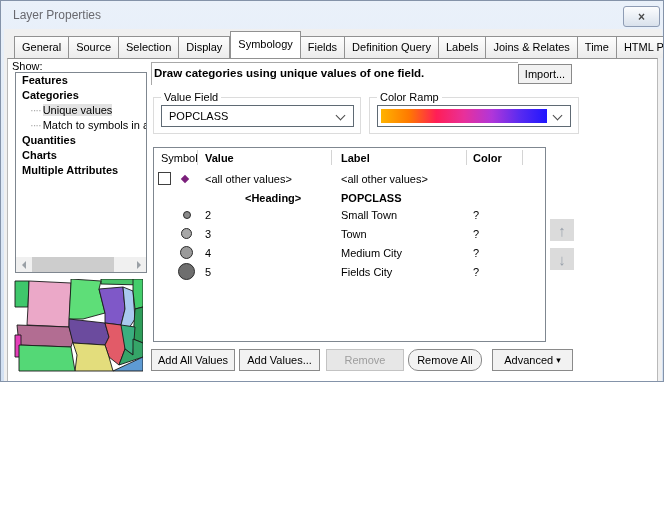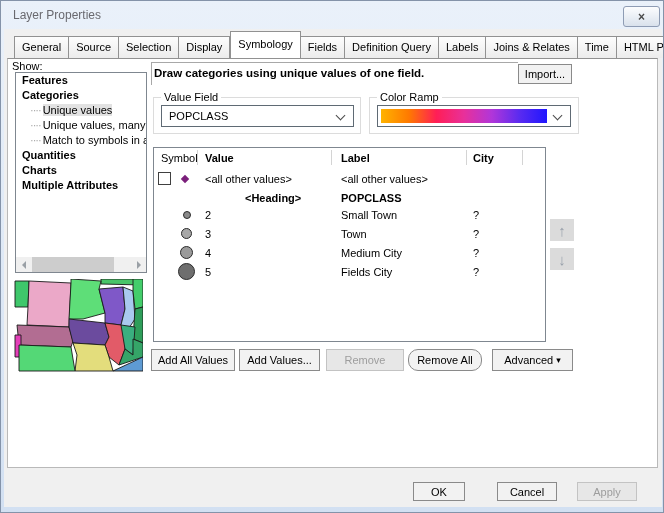--- a/index.html
+++ b/index.html
@@ -1,19 +1,19 @@
 <!DOCTYPE html>
 <html><head>
 <meta charset="utf-8">
 <style>
   * { margin:0; padding:0; box-sizing:border-box; }
   html,body { width:664px; height:513px; }
   body { font-family:"Liberation Sans", sans-serif; font-size:11px; color:#000; }
 
-  .dialog { position:relative; width:664px; height:513px;
+  .dialog { position:relative; width:664px; height:382px;
     background:linear-gradient(#eaf1fa,#d2e0f2);
     border:1px solid #8493a9; overflow:hidden; }
 
   .titlebar { position:absolute; left:0; top:0; width:100%; height:28px; }
   .title-text { position:absolute; left:12px; top:7px; font-size:12px; color:#69696f; }
   .close-btn { position:absolute; left:622px; top:5px; width:37px; height:21px;
     border:1px solid #8e9cb4; border-radius:3px;
     background:linear-gradient(#fcfdfe,#d9e1ec);
     display:flex; align-items:center; justify-content:center;
     color:#4a4a4a; font-weight:bold; font-size:12px; cursor:default; }
@@ -129,21 +129,20 @@
     <div class="tab">Joins &amp; Relates</div>
     <div class="tab">Time</div>
     <div class="tab">HTML Popup</div>
   </div>
 
   <div class="show-label txt">Show:</div>
   <div class="show-list">
     <div class="tree-item b">Features</div>
     <div class="tree-item b">Categories</div>
     <div class="tree-item child selected"><span class="leader">····</span><span class="sel">Unique values</span></div>
-    <div class="tree-item child"><span class="leader">····</span><span>Unique values, many</span></div>
     <div class="tree-item child"><span class="leader">····</span><span>Match to symbols in a</span></div>
     <div class="tree-item b">Quantities</div>
     <div class="tree-item b">Charts</div>
     <div class="tree-item b">Multiple Attributes</div>
   </div>
   <div class="hscroll">
     <div class="hs-arrow" style="left:0;">
         <div class="tri-l"></div>
       </div>
     <div class="hs-thumb"></div>
@@ -194,21 +193,21 @@
   </div>
   <div class="combo combo-cr">
     <div class="ramp-swatch" style="background: linear-gradient(90deg, rgb(255, 179, 0), rgb(255, 122, 0), rgb(255, 30, 86), rgb(232, 48, 154), rgb(177, 54, 217), rgb(90, 43, 240), rgb(32, 22, 255));"></div>
     <span class="chev"></span>
   </div>
 
   <div class="vtable"></div>
   <span class="txt vt-head" style="left:160px; top:151px;">Symbol</span>
   <span class="txt vt-head bold" style="left:204px; top:151px;">Value</span>
   <span class="txt vt-head bold" style="left:340px; top:151px;">Label</span>
-  <span class="txt vt-head bold" style="left:472px; top:151px;">City</span>
+  <span class="txt vt-head bold" style="left:472px; top:151px;">Color</span>
   <div class="vt-sep" style="left:196px; top:149px;"></div>
   <div class="vt-sep" style="left:330px; top:149px;"></div>
   <div class="vt-sep" style="left:465px; top:149px;"></div>
   <div class="vt-sep" style="left:521px; top:149px;"></div>
 
   <div class="checkbox" style="left:157px; top:171px;"></div>
   <div class="diamond" style="left:181px; top:175px;"></div>
   <span class="txt vt-cell" style="left:204px; top:172px;">&lt;all other values&gt;</span>
   <span class="txt vt-cell" style="left:340px; top:172px;">&lt;all other values&gt;</span>
 

